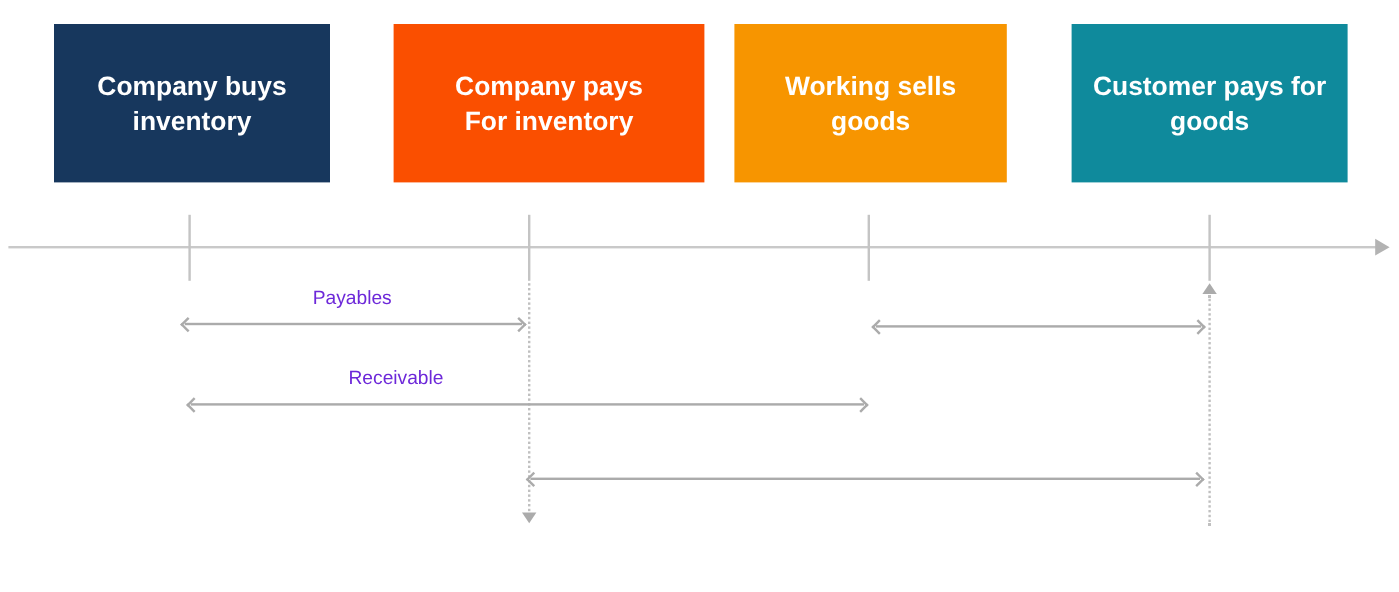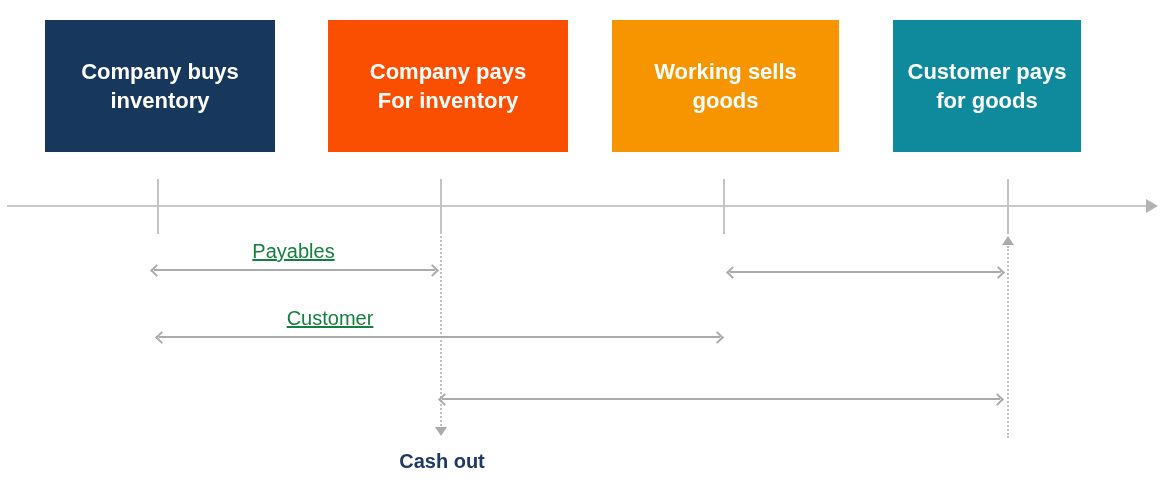--- a/index.html
+++ b/index.html
@@ -22,23 +22,23 @@
     align-items: center;
     justify-content: center;
     color: #ffffff;
     font-weight: bold;
     font-size: 22px;
     line-height: 1.32;
     text-align: center;
   }
   .stage .stage-text { display: inline-block; max-width: 196px; }
   .stage-1 { left: 45px;  width: 230px; background: #17375D; }
-  .stage-2 { left: 328px; width: 240px; background: #FA4F00; }
+  .stage-2 { left: 328px; width: 259px; background: #FA4F00; }
   .stage-3 { left: 612px; width: 227px; background: #F79500; }
-  .stage-4 { left: 893px; width: 188px; background: #0F8A9C; }
+  .stage-4 { left: 893px; width: 230px; background: #0F8A9C; }
 
   
   .timeline-line {
     position: absolute;
     left: 7px; top: 205px;
     width: 1140px; height: 2px;
     background: #C9C9C9;
   }
   .timeline-head {
     position: absolute;
@@ -103,24 +103,23 @@
   .dbl-arrow .chev-right { right: 1px; transform: rotate(-45deg); }
 
   .arrow-payables   { left: 151px; top: 264px; width: 287px; }
   .arrow-inventory  { left: 156px; top: 331px; width: 567px; }
   .arrow-receivable { left: 727px; top: 266px; width: 277px; }
   .arrow-gap        { left: 439px; top: 393px; width: 564px; }
 
   
   .span-label {
     position: absolute;
-    font-size: 20px;
-    color: #15803d;
+    font-size: 16px;
+    color: #6d28d9;
     text-align: center;
-    text-decoration: underline;
   }
   .label-payables   { left: 150px; top: 240px; width: 287px; }
   .label-inventory  { left: 230px; top: 307px; width: 200px; }
   .label-receivable { left: 727px; top: 239px; width: 287px; }
   .label-gap        { left: 520px; top: 407px; width: 450px; }
 
   
   .cash-label {
     position: absolute;
     width: 200px;
@@ -163,34 +162,33 @@
   <div class="head-up"></div>
   <div class="dotted-v dotted-in"></div>
 
   <div class="span-label label-payables">Payables</div>
   <div class="dbl-arrow arrow-payables">
     <div class="chev chev-left"></div>
     <div class="shaft"></div>
     <div class="chev chev-right"></div>
   </div>
 
-  <div class="span-label label-inventory">Customer</div>
+  <div class="span-label label-inventory">Receivable</div>
   <div class="dbl-arrow arrow-inventory">
     <div class="chev chev-left"></div>
     <div class="shaft"></div>
     <div class="chev chev-right"></div>
   </div>
 
   <div class="dbl-arrow arrow-receivable">
     <div class="chev chev-left"></div>
     <div class="shaft"></div>
     <div class="chev chev-right"></div>
   </div>
 
   <div class="dbl-arrow arrow-gap">
     <div class="chev chev-left"></div>
     <div class="shaft"></div>
     <div class="chev chev-right"></div>
   </div>
 
-  <div class="cash-label cash-out">Cash out</div>
 
 </div>
 
 </body></html>

